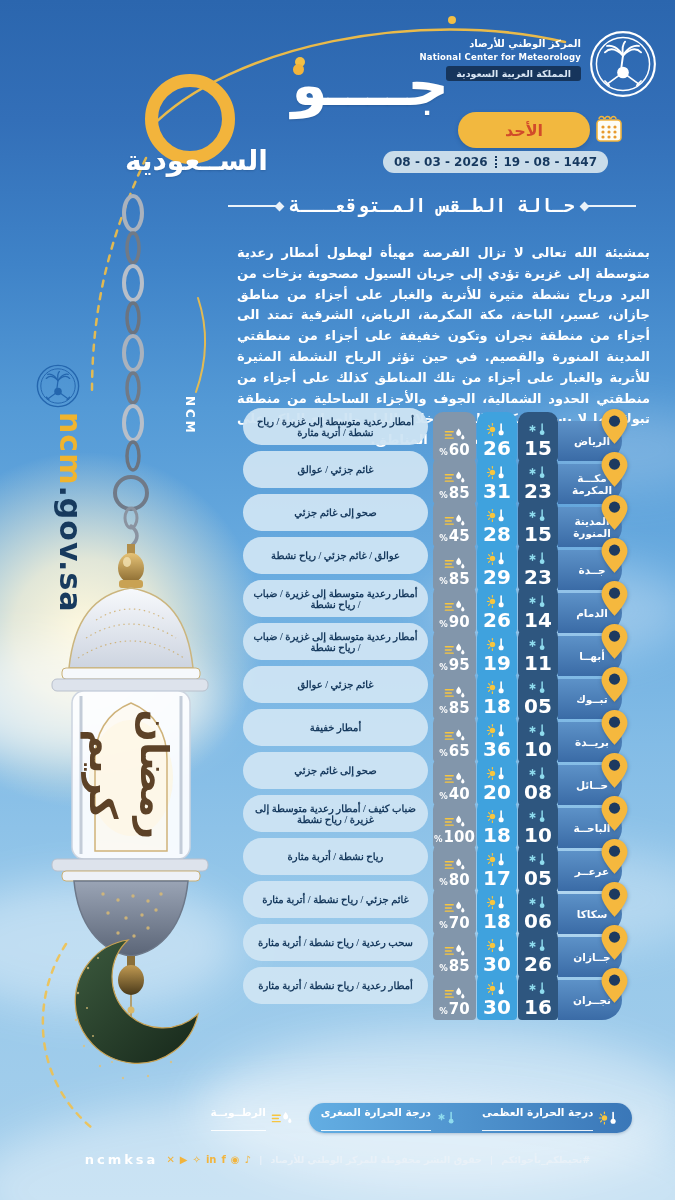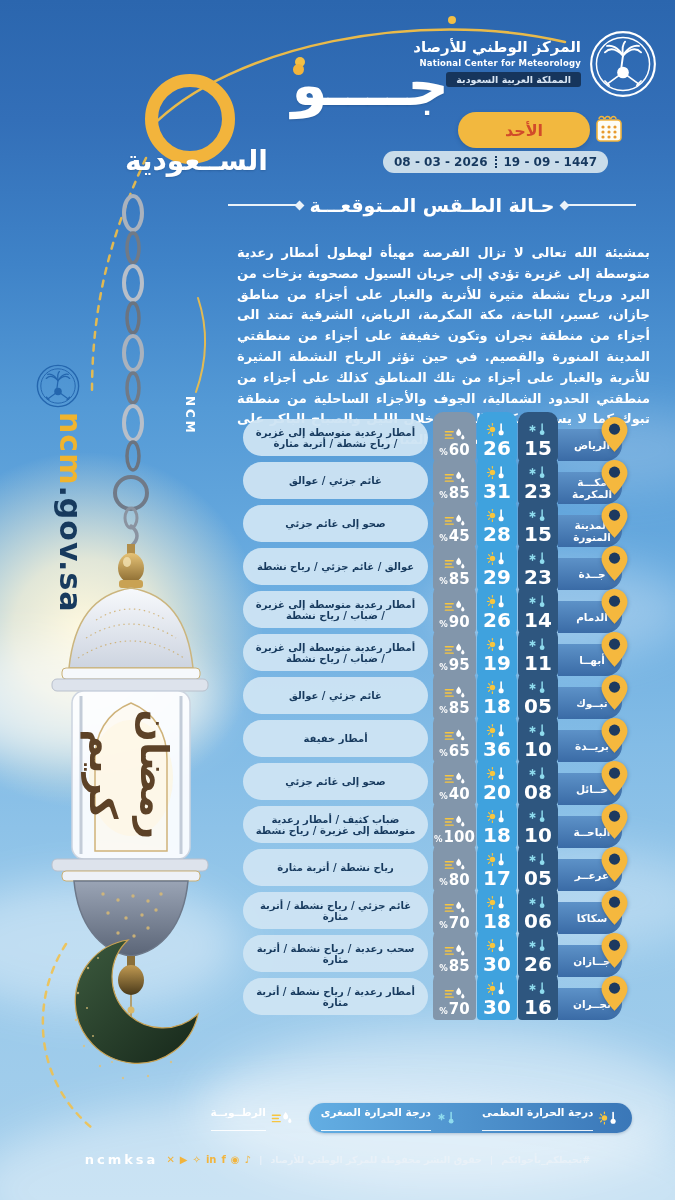--- a/index.html
+++ b/index.html
@@ -10,64 +10,64 @@
   }
   
   .cloud{position:absolute;background:rgba(255,255,255,.55);border-radius:50%;filter:blur(22px);z-index:1;}
   .sunglow{position:absolute;left:-95px;top:450px;width:360px;height:360px;z-index:1;
     background:radial-gradient(circle,#fff8dc 0%,rgba(255,245,214,.8) 28%,rgba(255,245,214,0) 70%);}
   
   #deco{position:absolute;left:0;top:0;z-index:2;}
   
   .org-emblem{position:absolute;right:18px;top:30px;width:68px;height:68px;color:#fff;z-index:4;}
   .org-text{position:absolute;right:94px;top:38px;width:180px;text-align:right;direction:rtl;color:#fff;z-index:4;}
-  .org-ar{font-size:15px;font-weight:bold;line-height:1.2;}
+  .org-ar{font-size:10px;font-weight:bold;line-height:1.2;}
   .org-en{font-size:8.5px;font-weight:bold;letter-spacing:.2px;margin-top:2px;}
   .org-country{display:inline-block;margin-top:3px;background:#16355c;color:#d9e6f4;font-size:9.5px;font-weight:bold;padding:2px 10px;border-radius:3px;margin-left:44px;}
   
   .brand{position:absolute;left:125px;top:52px;width:330px;height:140px;z-index:3;}
   .brand-ring{position:absolute;left:20px;top:22px;width:64px;height:64px;border:13px solid #f2b43c;border-radius:50%;}
   .brand-word{position:absolute;right:6px;top:4px;direction:rtl;color:#fff;font-size:58px;font-weight:bold;line-height:1;text-shadow:0 1px 2px rgba(20,50,90,.25);}
   .brand-dot{position:absolute;left:168px;top:12px;width:11px;height:11px;background:#f2b43c;border-radius:50%;}
   .brand-sub{position:absolute;left:0px;top:92px;color:#fff;font-size:28px;font-weight:bold;direction:rtl;text-shadow:0 1px 2px rgba(20,50,90,.25);}
   
   .day-pill{position:absolute;right:85px;top:112px;width:132px;height:36px;background:#f2b83f;border-radius:18px;
     display:flex;align-items:center;justify-content:center;z-index:4;box-shadow:0 2px 4px rgba(20,50,90,.25);}
   .day-pill span{color:#d14b2a;font-size:16px;font-weight:bold;}
   .cal-icon{position:absolute;right:50px;top:113px;width:32px;height:32px;z-index:4;}
   .date-pill{position:absolute;right:67px;top:151px;height:22px;background:#c9dcea;border-radius:12px;z-index:4;
     display:flex;direction:rtl;align-items:center;gap:7px;padding:0 11px;color:#17395f;font-size:12px;font-weight:bold;}
   .date-sep{border-left:2px dotted #17395f;height:12px;}
   
-  .sec-title{position:absolute;left:228px;top:194px;width:408px;display:flex;align-items:center;gap:8px;z-index:4;direction:rtl;}
+  .sec-title{position:absolute;left:228px;top:194px;width:408px;display:flex;align-items:center;gap:8px;z-index:4;direction:rtl;font-family:Liberation Mono, monospace;}
   .sec-title .line{flex:1;height:2px;background:#eaf2f9;position:relative;}
   .sec-title .line i{position:absolute;top:-2.5px;width:7px;height:7px;background:#eaf2f9;transform:rotate(45deg);}
   .sec-title .line.r i{left:-2px;} .sec-title .line.l i{right:-2px;}
   .sec-title h1{margin:0;color:#fff;font-size:19px;font-weight:bold;white-space:nowrap;}
   
   .forecast{position:absolute;left:237px;right:25px;top:230px;z-index:4;direction:rtl;color:#fff;
     font-size:13px;font-weight:bold;line-height:1.6;text-align:justify;text-align-last:center;}
   
   #rows{position:absolute;left:237px;width:385px;top:418px;z-index:5;}
   .row{position:relative;height:43px;direction:rtl;display:flex;align-items:flex-end;}
-  .cap{height:32px;width:64px;flex:0 0 64px;background:linear-gradient(180deg,#5d92c8,#3a6ba6);
+  .cap{height:40px;width:64px;flex:0 0 64px;background:linear-gradient(180deg,#5d92c8,#3a6ba6);
     border-radius:0 21px 21px 0;display:flex;align-items:center;justify-content:center;position:relative;}
   .cap .city{color:#fff;font-size:10.5px;font-weight:bold;text-align:center;line-height:1.15;white-space:pre-line;padding-left:4px;}
   .pin{position:absolute;right:-7px;top:-13px;width:29px;height:37px;filter:drop-shadow(0 1px 2px rgba(20,50,90,.35));}
   .box{width:40px;flex:0 0 40px;height:49px;border-radius:10px 10px 4px 4px;margin-left:1px;
     display:flex;flex-direction:column;align-items:center;justify-content:flex-end;padding-bottom:3px;box-sizing:border-box;}
   .box.min{background:#2e567f;}
   .box.max{background:#3fa2de;}
   .box.hum{background:#8296ab;width:43px;flex-basis:43px;}
   .box .bicon{width:22px;height:15px;margin-bottom:1px;}
   .box .num{color:#fff;font-weight:bold;font-size:20px;line-height:1;}
   .box.hum .num{font-size:15px;display:flex;align-items:baseline;gap:1px;}
   .box.hum .pct{font-size:8.5px;font-weight:bold;}
-  .desc{flex:1;height:37px;margin:0 4px 5px 6px;background:rgba(206,228,243,.95);border-radius:19px;
-    display:flex;align-items:center;justify-content:center;color:#173a5e;font-weight:bold;font-size:10px;padding:0 10px;text-align:center;}
+  .desc{flex:1;height:37px;margin:0 4px 16px 6px;background:rgba(206,228,243,.95);border-radius:19px;
+    display:flex;align-items:center;justify-content:center;color:#173a5e;font-weight:bold;font-size:10px;padding:0 10px;text-align:center;font-family:Liberation Serif, serif;}
   
   .legend{position:absolute;left:210px;right:42px;top:1103px;z-index:5;display:flex;direction:rtl;align-items:center;justify-content:center;gap:16px;}
   .legend .pill{background:linear-gradient(270deg,#3a77b8,#63aee3);height:30px;border-radius:15px;display:flex;direction:rtl;align-items:center;gap:24px;padding:0 12px;box-shadow:0 1px 3px rgba(20,50,90,.25);}
   .litem{display:flex;direction:rtl;align-items:center;gap:5px;color:#fff;font-size:10.5px;font-weight:bold;}
   .litem .ltxt{border-bottom:1px solid rgba(255,255,255,.9);padding-bottom:12px;white-space:nowrap;}
   .litem svg{width:22px;height:16px;}
   
   .footer{position:absolute;left:40px;right:40px;top:1152px;z-index:5;display:flex;align-items:center;justify-content:center;gap:8px;color:#e9f1f8;font-size:9.5px;font-weight:bold;}
   .handle{color:#fff;font-size:13px;font-weight:bold;letter-spacing:3px;}
   .socials{display:flex;align-items:center;gap:5px;}
@@ -202,21 +202,21 @@
       <circle cx="22" cy="14" r="1.6"></circle>
     <circle cx="10" cy="19" r="1.6"></circle>
       <circle cx="16" cy="19" r="1.6"></circle>
       <circle cx="22" cy="19" r="1.6"></circle>
     <circle cx="10" cy="24" r="1.6"></circle>
       <circle cx="16" cy="24" r="1.6"></circle>
       <circle cx="22" cy="24" r="1.6"></circle>
   </g>
 </svg>
 <div class="date-pill">
-  <span>1447 - 09 - 19</span>
+  <span>1447 - 08 - 19</span>
   <span class="date-sep"></span>
   <span>2026 - 03 - 08</span>
 </div>
 
 <div class="sec-title">
   <div class="line r">
       <i></i>
     </div>
   <h1>حـالة الطـقس المـتوقعـــة</h1>
   <div class="line l">

